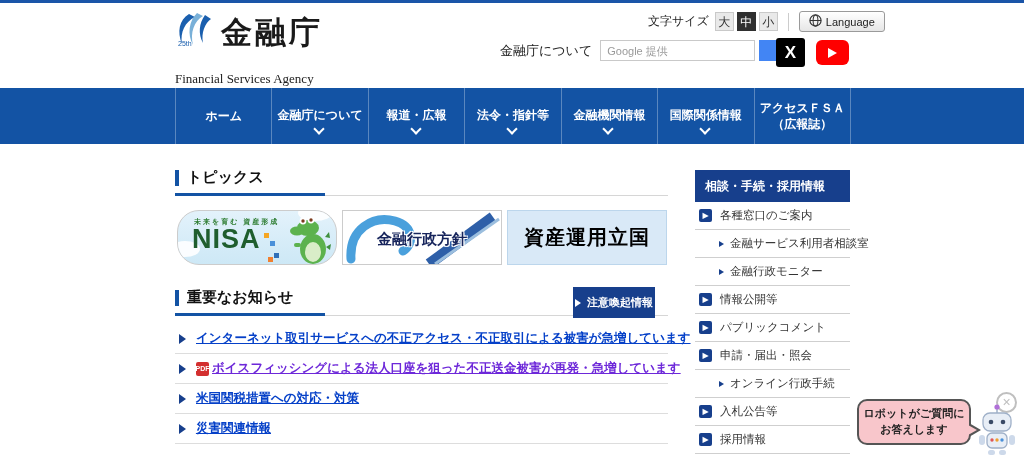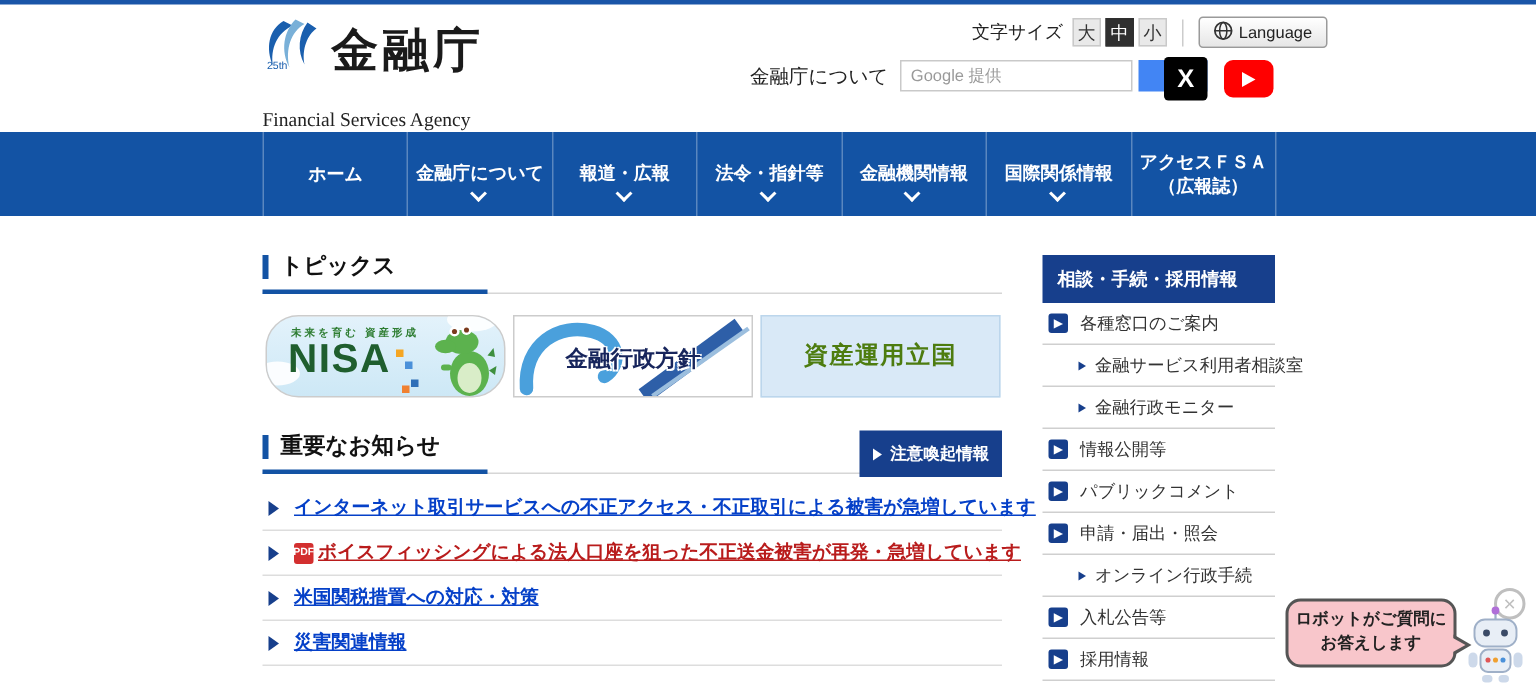--- a/index.html
+++ b/index.html
@@ -62,32 +62,32 @@
   .banner { position:absolute; top:210px; width:160px; height:55px; border:1px solid #cccccc; overflow:hidden; cursor:pointer; }
   .banner.nisa { left:177px; background:linear-gradient(#e3f2fb,#cde8f6);border-radius:22px; }
   .nisa-tag { position:absolute; left:16px; top:6px; font-size:7px; font-weight:bold; color:#2e7d32; letter-spacing:2px; }
   .nisa-word { position:absolute; left:14px; top:13px; font-size:27px; font-weight:bold; color:#1f5e2e; letter-spacing:1px; }
   .cloud { position:absolute; background:#fff; border-radius:50%; opacity:.9; }
   .pix { position:absolute; width:5px; height:5px; }
   .banner.policy { left:342px; background:#ffffff; }
   .policy-text { position:absolute; left:0; right:0; top:19px; text-align:center; font-size:15px; font-weight:bold; color:#17255c;
                  text-shadow:1px 1px 0 #fff,-1px 1px 0 #fff,1px -1px 0 #fff,-1px -1px 0 #fff; }
   .banner.asset { left:507px; background:#d9e9f7; border-color:#bcd6ec; display:flex; align-items:center; justify-content:center; }
-  .asset-text { font-size:16px; font-weight:bold; color:#4d7c0f; letter-spacing:1px; }
-
-  
-  .alert-btn { position:absolute; left:573px; top:287px; width:95px; height:31px; background:#173f8c; border:none;
+  .asset-text { font-size:20px; font-weight:bold; color:#000000; letter-spacing:1px; }
+
+  
+  .alert-btn { position:absolute; left:573px; top:287px; width:82px; height:31px; background:#173f8c; border:none;
                color:#fff; font-size:11px; font-weight:bold; display:flex; align-items:center; justify-content:center; gap:6px; cursor:pointer; }
   .tri { width:0; height:0; border-left:6px solid #fff; border-top:4px solid transparent; border-bottom:4px solid transparent; }
   .news { position:absolute; left:175px; top:324px; width:493px; }
   .news-item { display:flex; align-items:center; height:30px; border-bottom:1px solid #dddddd; cursor:pointer; }
   .news-bullet { width:0; height:0; border-left:7px solid #173f8c; border-top:5px solid transparent; border-bottom:5px solid transparent;
                  margin:0 10px 0 4px; flex:none; }
   .news-link { font-size:12.5px; font-weight:bold; color:#0540c8; text-decoration:underline; white-space:nowrap; }
-  .news-link.dark { color:#b91c1c; }
+  .news-link.dark { color:#6d28d9; }
   .pdf-ico { display:inline-flex; align-items:center; justify-content:center; width:13px; height:14px; background:#d32f2f;
              color:#fff; font-size:7px; font-weight:bold; border-radius:2px; margin-right:3px; vertical-align:-2px; }
 
   
   .sidebar { position:absolute; left:695px; top:170px; width:155px; }
   .sb-head { height:32px; background:#173f8c; color:#fff; font-size:12px; font-weight:bold;
              display:flex; align-items:center; padding-left:10px; }
   .sb-item { display:flex; align-items:center; height:28px; border-bottom:1px solid #cfcfcf; cursor:pointer; }
   .sb-sq { width:13px; height:13px; background:#173f8c; border-radius:2px; color:#fff; font-size:8px;
            display:flex; align-items:center; justify-content:center; margin:0 8px 0 4px; flex:none; }

